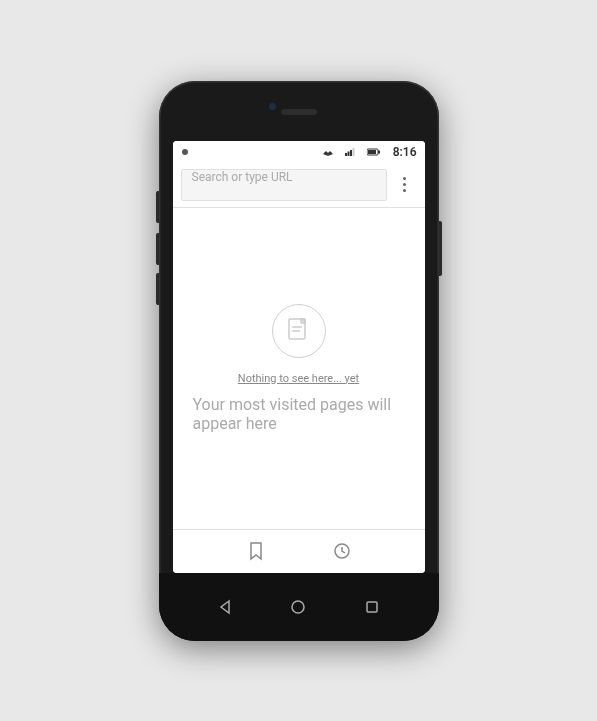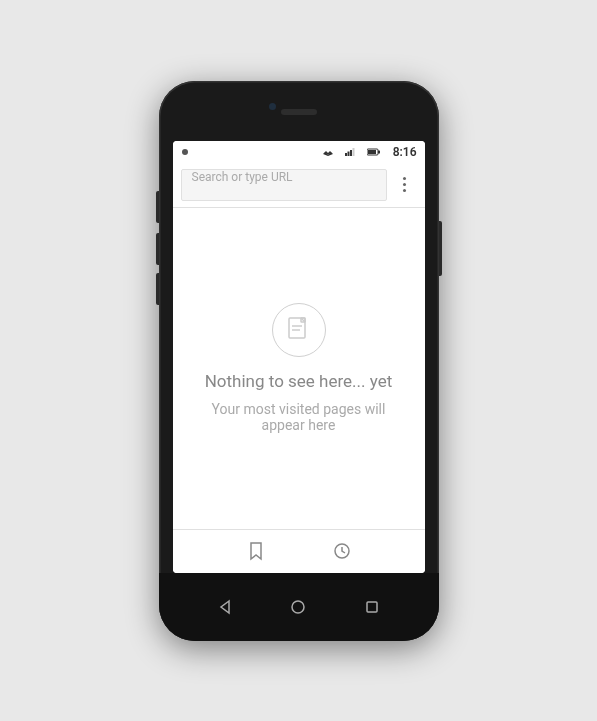--- a/index.html
+++ b/index.html
@@ -218,29 +218,30 @@
       height: 54px;
       border-radius: 50%;
       border: 1.5px solid #d0d0d0;
       display: flex;
       align-items: center;
       justify-content: center;
       margin-bottom: 4px;
     }
 
     .empty-title {
-      font-size: 17px;
+      font-size: 11px;
       color: #888;
       font-weight: 400;
+      text-decoration: underline;
     }
 
     .empty-subtitle {
-      font-size: 14px;
+      font-size: 16px;
       color: #aaa;
-      text-align: center;
+      text-align: left;
       padding: 0 20px;
     }
 
     
     .tab-bar {
       height: 44px;
       background: #fff;
       border-top: 1px solid #e0e0e0;
       display: flex;
       align-items: center;

